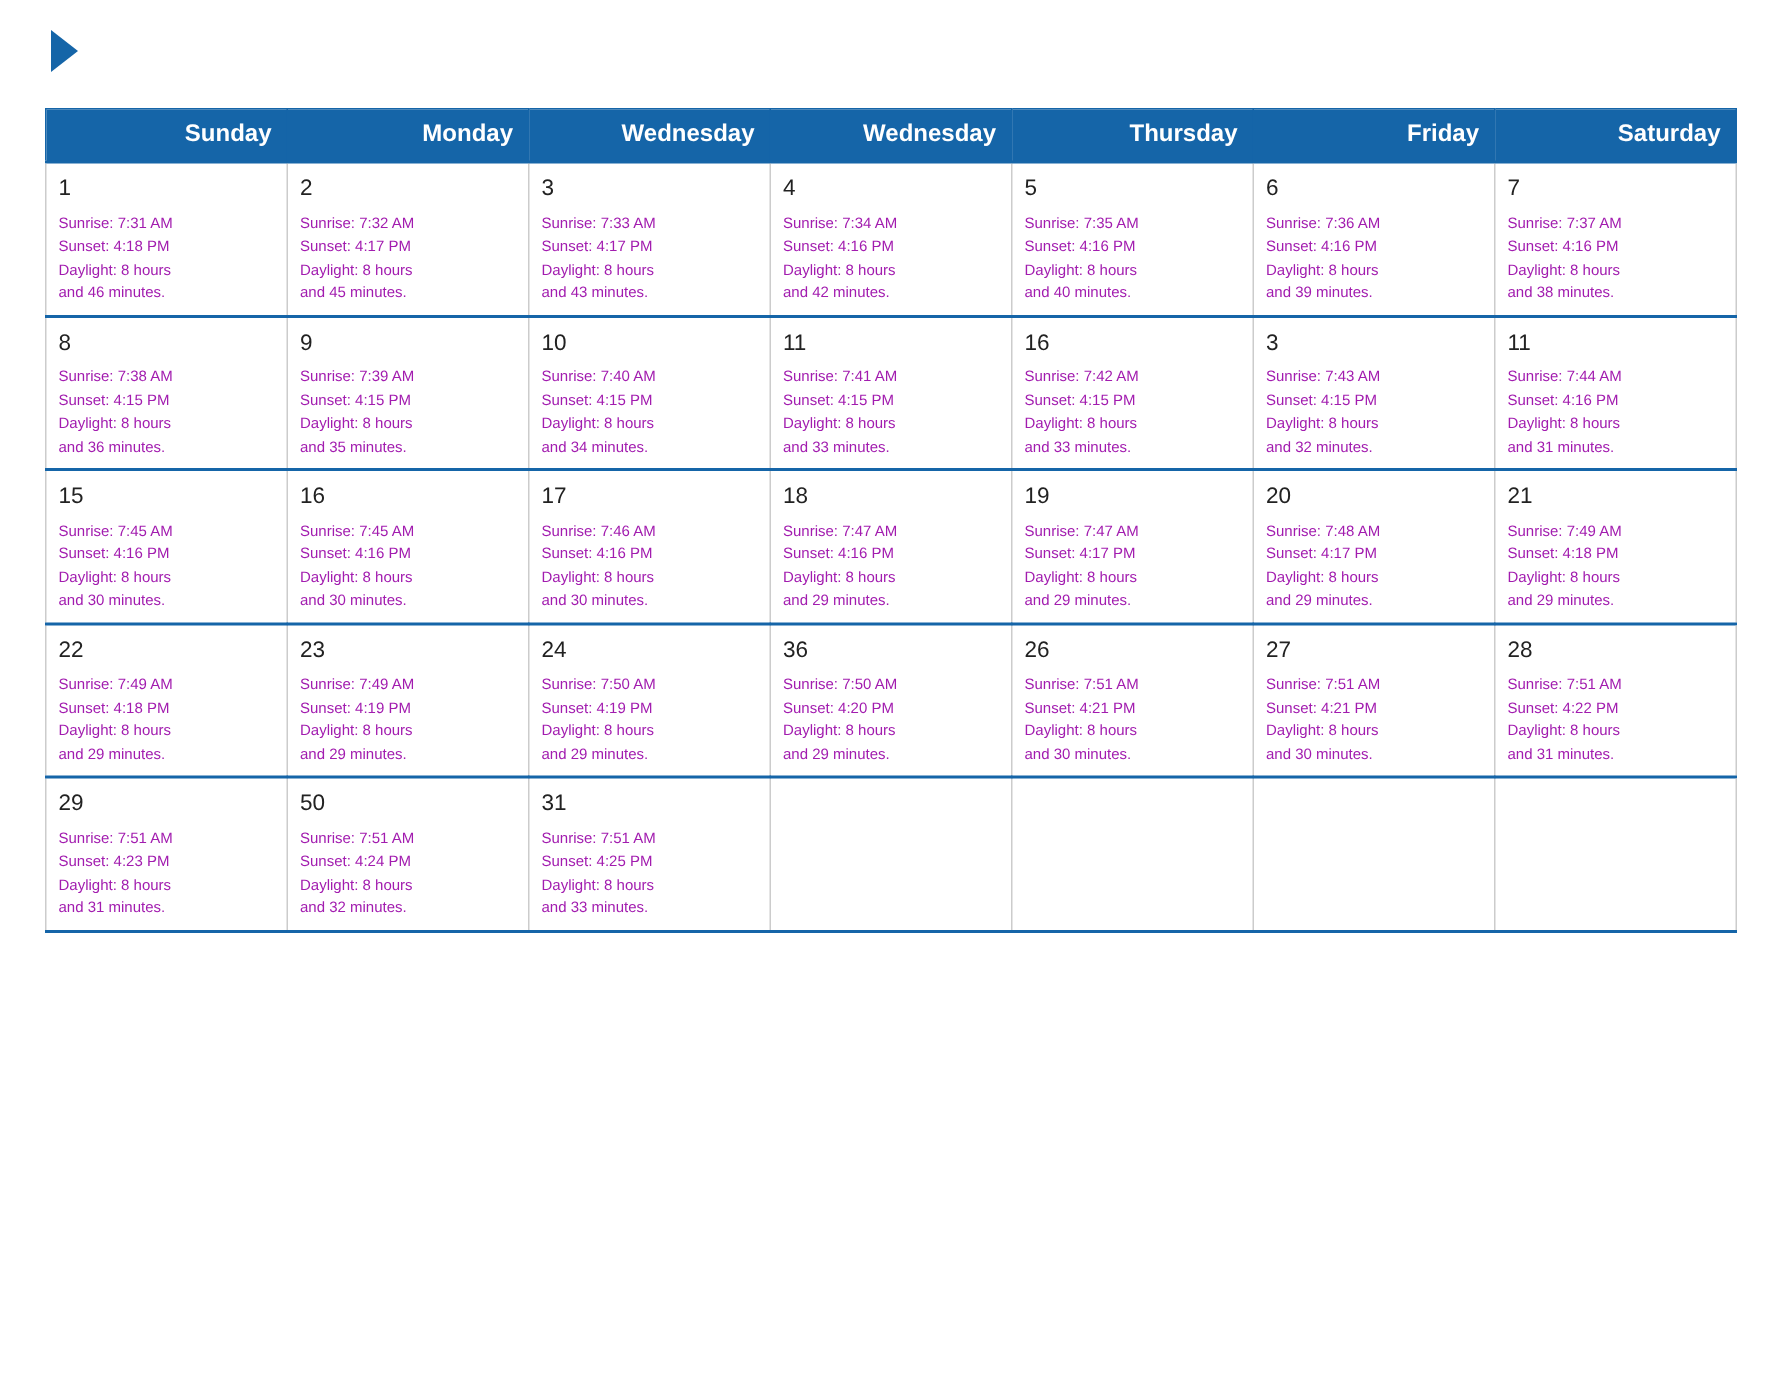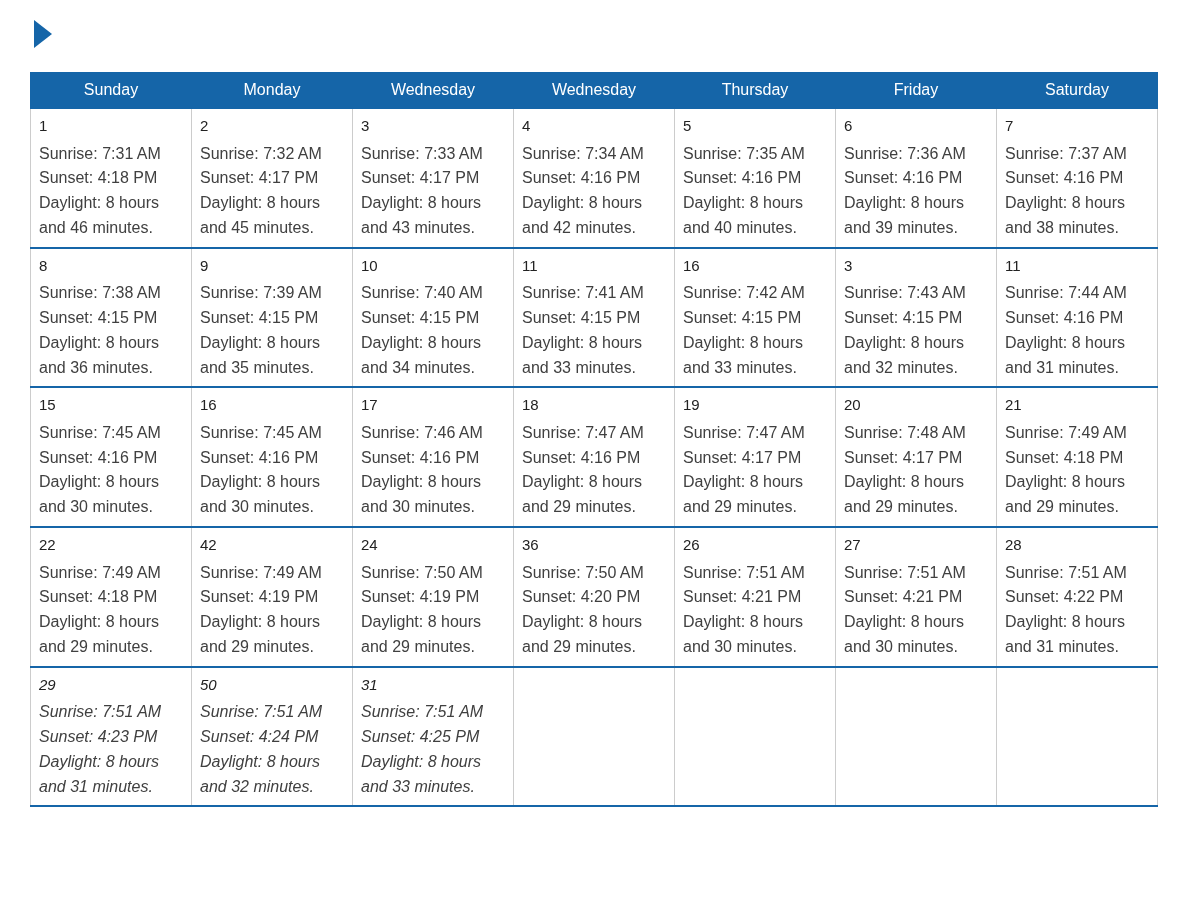--- a/index.html
+++ b/index.html
@@ -61,23 +61,23 @@
     }
     .calendar {
       width: 100%;
       border-collapse: collapse;
       border: 1px solid #999;
     }
     .calendar th {
       background-color: #1565a8;
       color: #fff;
       font-size: 16px;
-      font-weight: normal;
+      font-weight: bold;
       padding: 8px 10px;
-      text-align: center;
+      text-align: right;
       border: 1px solid #1565a8;
     }
     .calendar td {
       vertical-align: top;
       padding: 6px 8px;
       border: 1px solid #ccc;
       width: 14.28%;
       font-size: 13px;
       color: #333;
       line-height: 1.5;
@@ -86,30 +86,29 @@
       border-bottom: 2px solid #1565a8;
     }
     .day-number {
       font-size: 15px;
       font-weight: normal;
       color: #222;
       display: block;
       margin-bottom: 4px;
     }
     .day-info {
-      font-size: 16px;
+      font-size: 10px;
       line-height: 1.55;
-      color: #404040;
+      color: #a21caf;
     }
     .empty-cell {
       background: #fff;
     }
     .last-row td {
       height: 100px;
-      font-style: italic;
     }
   </style>
 </head>
 <body>
 
 <div class="header">
   <div class="logo">
     <div class="logo-top">
       <span class="logo-general"></span>
       <div class="logo-arrow"></div>
@@ -224,21 +223,21 @@
           <span class="day-number">21</span>
           <div class="day-info">Sunrise: 7:49 AM<br>Sunset: 4:18 PM<br>Daylight: 8 hours<br>and 29 minutes.</div>
         </td>
       </tr>
       <tr>
         <td>
           <span class="day-number">22</span>
           <div class="day-info">Sunrise: 7:49 AM<br>Sunset: 4:18 PM<br>Daylight: 8 hours<br>and 29 minutes.</div>
         </td>
         <td>
-          <span class="day-number">42</span>
+          <span class="day-number">23</span>
           <div class="day-info">Sunrise: 7:49 AM<br>Sunset: 4:19 PM<br>Daylight: 8 hours<br>and 29 minutes.</div>
         </td>
         <td>
           <span class="day-number">24</span>
           <div class="day-info">Sunrise: 7:50 AM<br>Sunset: 4:19 PM<br>Daylight: 8 hours<br>and 29 minutes.</div>
         </td>
         <td>
           <span class="day-number">36</span>
           <div class="day-info">Sunrise: 7:50 AM<br>Sunset: 4:20 PM<br>Daylight: 8 hours<br>and 29 minutes.</div>
         </td>

